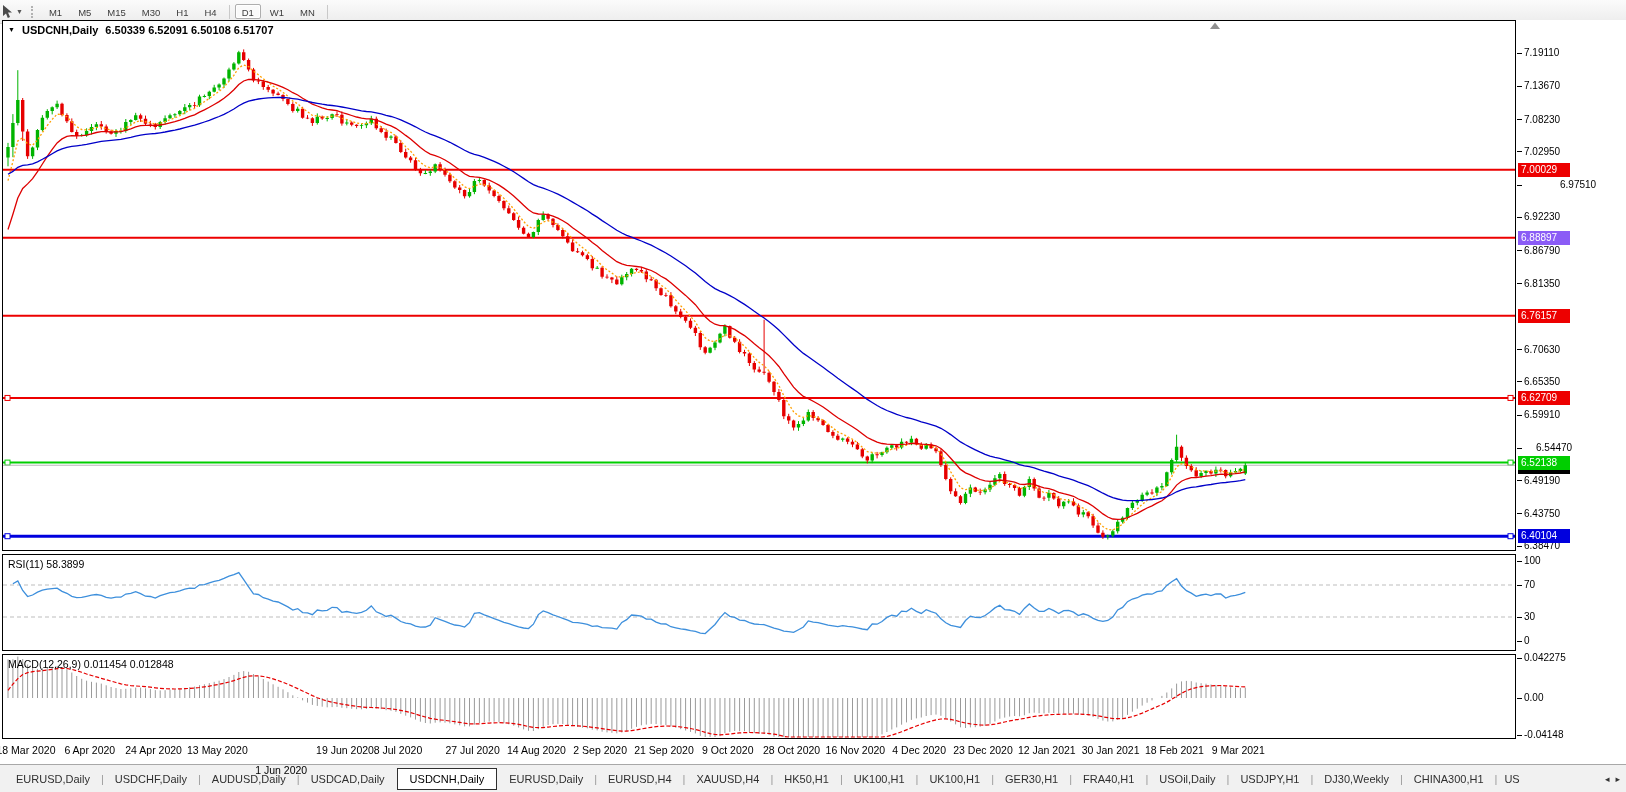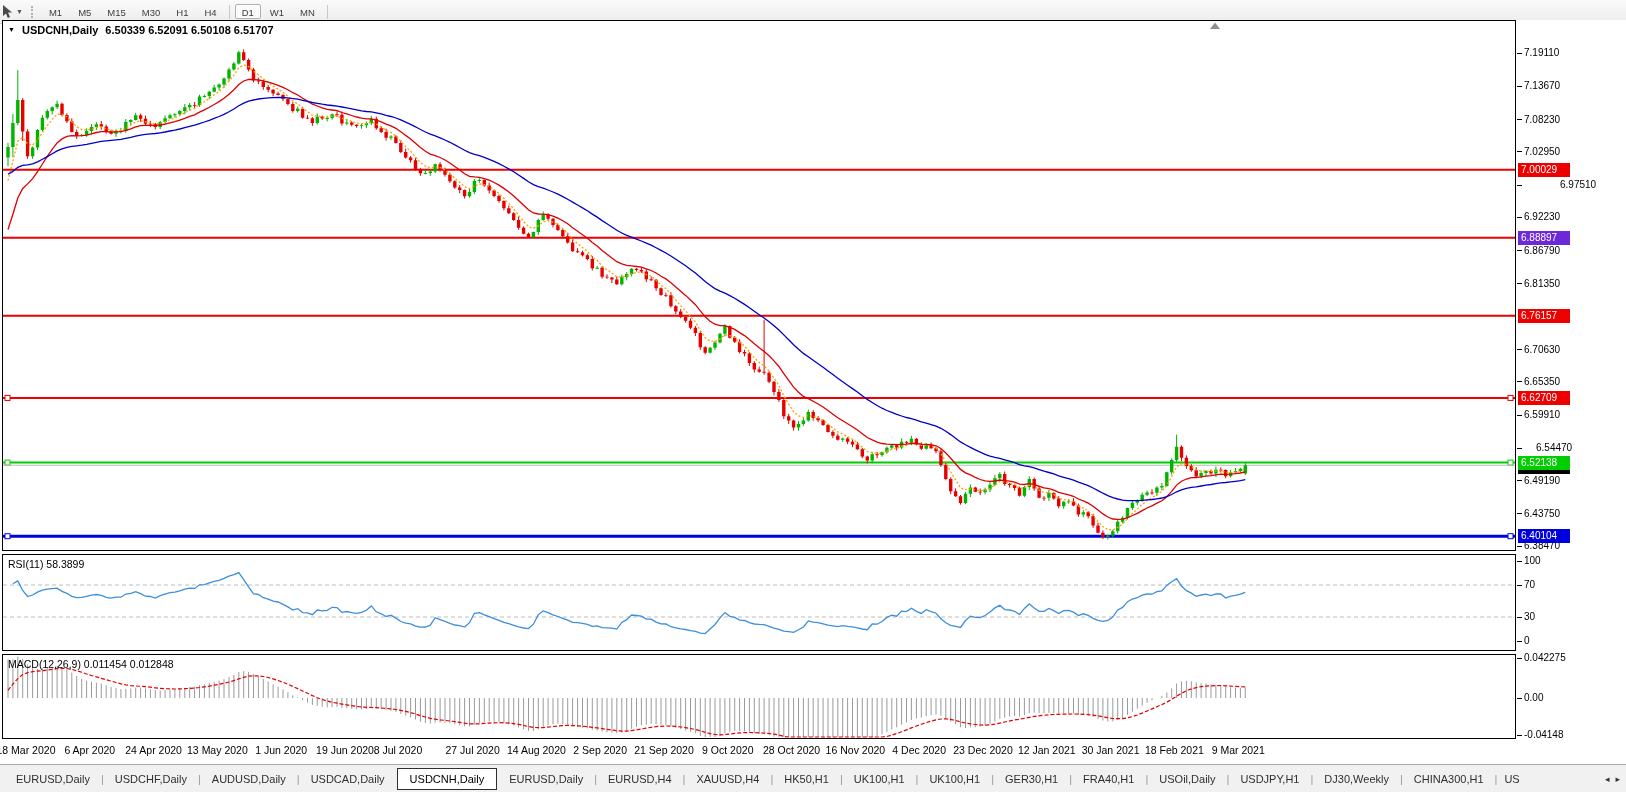--- a/index.html
+++ b/index.html
@@ -117,21 +117,21 @@
     <div class="tick-dash" style="top: 427.838px;"></div>
     <div class="tick-label" style="top: 422.338px; padding-left: 12px;">6.54470</div>
     <div class="tick-dash" style="top: 460.131px;"></div>
     <div class="tick-label" style="top: 454.631px;">6.49190</div>
     <div class="tick-dash" style="top: 493.402px;"></div>
     <div class="tick-label" style="top: 487.902px;">6.43750</div>
     <div class="tick-dash" style="top: 525.694px;"></div>
     <div class="tick-label" style="top: 520.194px;">6.38470</div>
     <div class="lvl-label" style="top: 440.237px; background: rgb(0, 0, 0);">6.51707</div>
     <div class="lvl-label" style="top: 142.699px; background: rgb(237, 0, 0);">7.00029</div>
-    <div class="lvl-label" style="top: 210.783px; background: #6d28d9;">6.88897</div>
+    <div class="lvl-label" style="top: 210.783px; background: #8b5cf6;">6.88897</div>
     <div class="lvl-label" style="top: 288.701px; background: rgb(237, 0, 0);">6.76157</div>
     <div class="lvl-label" style="top: 370.949px; background: rgb(237, 0, 0);">6.62709</div>
     <div class="lvl-label" style="top: 435.601px; background: rgb(0, 206, 0);">6.52138</div>
     <div class="lvl-label" style="top: 509.201px; background: rgb(0, 0, 222);">6.40104</div>
   </div>
 
 <div class="ind-label" style="top:558px">RSI(11) 58.3899</div>
 <svg id="rsi-svg" class="panel" style="left:2px;top:554px" width="1514" height="97">
     <rect x="0.5" y="0.5" width="1513" height="96" fill="#fff" stroke="#000" stroke-width="1"></rect>
     <line x1="1" y1="31" x2="1513" y2="31" stroke="#bdbdbd" stroke-width="1" stroke-dasharray="4 3"></line>
@@ -162,21 +162,21 @@
     <div class="tick-label" style="top: 38px;">0.00</div>
     <div class="tick-dash" style="top: 80.5px;"></div>
     <div class="tick-label" style="top: 75px;">-0.04148</div>
   </div>
 
 <div class="date-axis" id="date-axis">
     <div class="dt" style="left: 24px;">18 Mar 2020</div>
     <div class="dt" style="left: 87.8px;">6 Apr 2020</div>
     <div class="dt" style="left: 151.6px;">24 Apr 2020</div>
     <div class="dt" style="left: 215.4px;">13 May 2020</div>
-    <div class="dt" style="left: 279.2px;">1 Jun 2020</div>
+    <div class="dt" style="left: 279.2px; margin-top: 20px;">1 Jun 2020</div>
     <div class="dt" style="left: 343px;">19 Jun 2020</div>
     <div class="dt" style="left: 396px; text-align: center;">8 Jul 2020</div>
     <div class="dt" style="left: 470.6px;">27 Jul 2020</div>
     <div class="dt" style="left: 534.4px;">14 Aug 2020</div>
     <div class="dt" style="left: 598.2px;">2 Sep 2020</div>
     <div class="dt" style="left: 662px;">21 Sep 2020</div>
     <div class="dt" style="left: 725.8px;">9 Oct 2020</div>
     <div class="dt" style="left: 789.6px;">28 Oct 2020</div>
     <div class="dt" style="left: 853.4px;">16 Nov 2020</div>
     <div class="dt" style="left: 917.2px;">4 Dec 2020</div>

